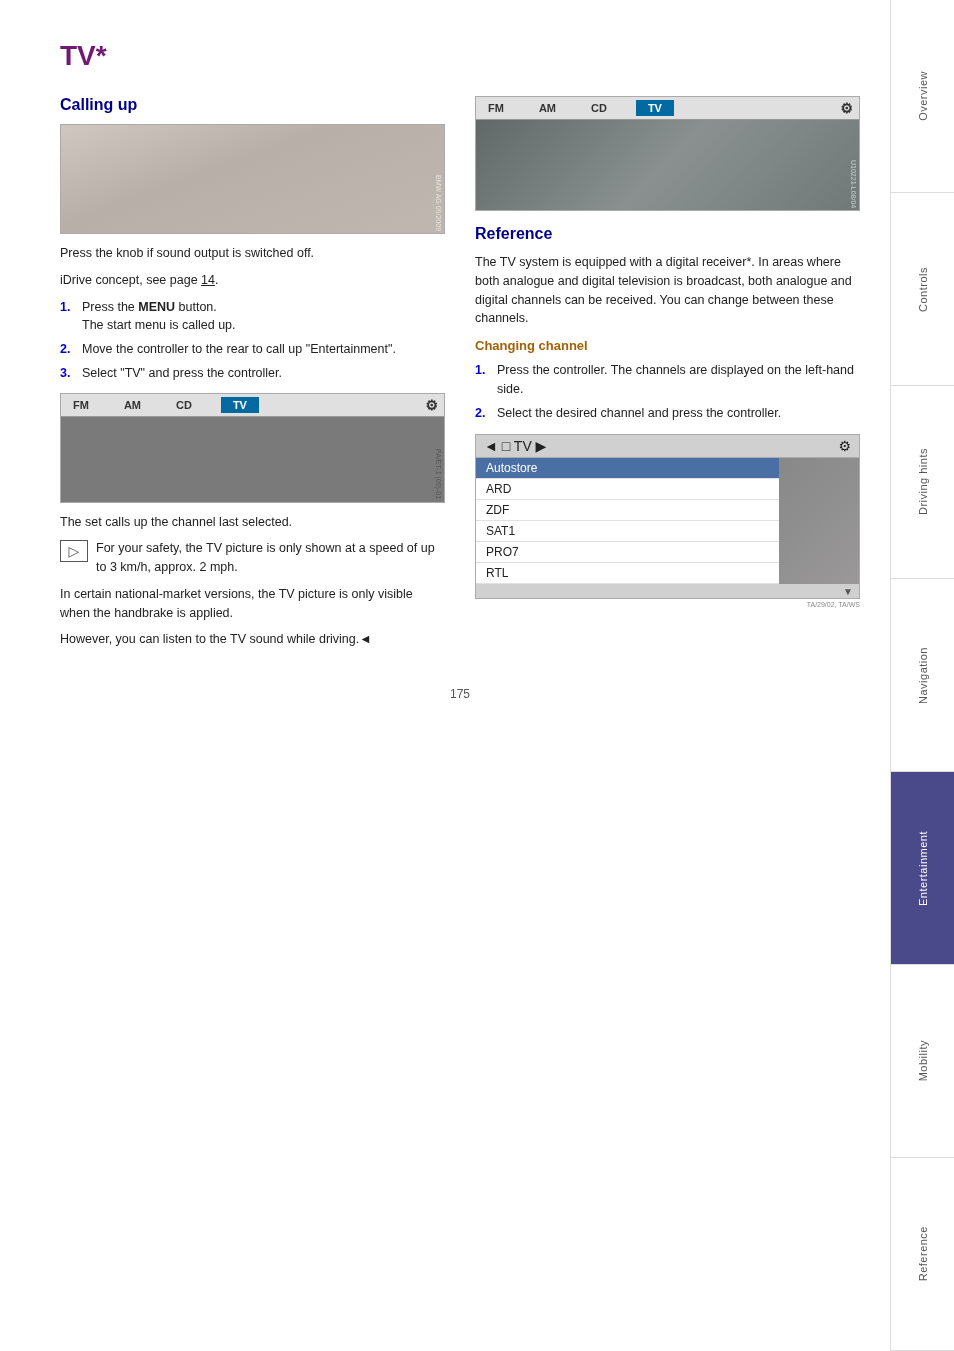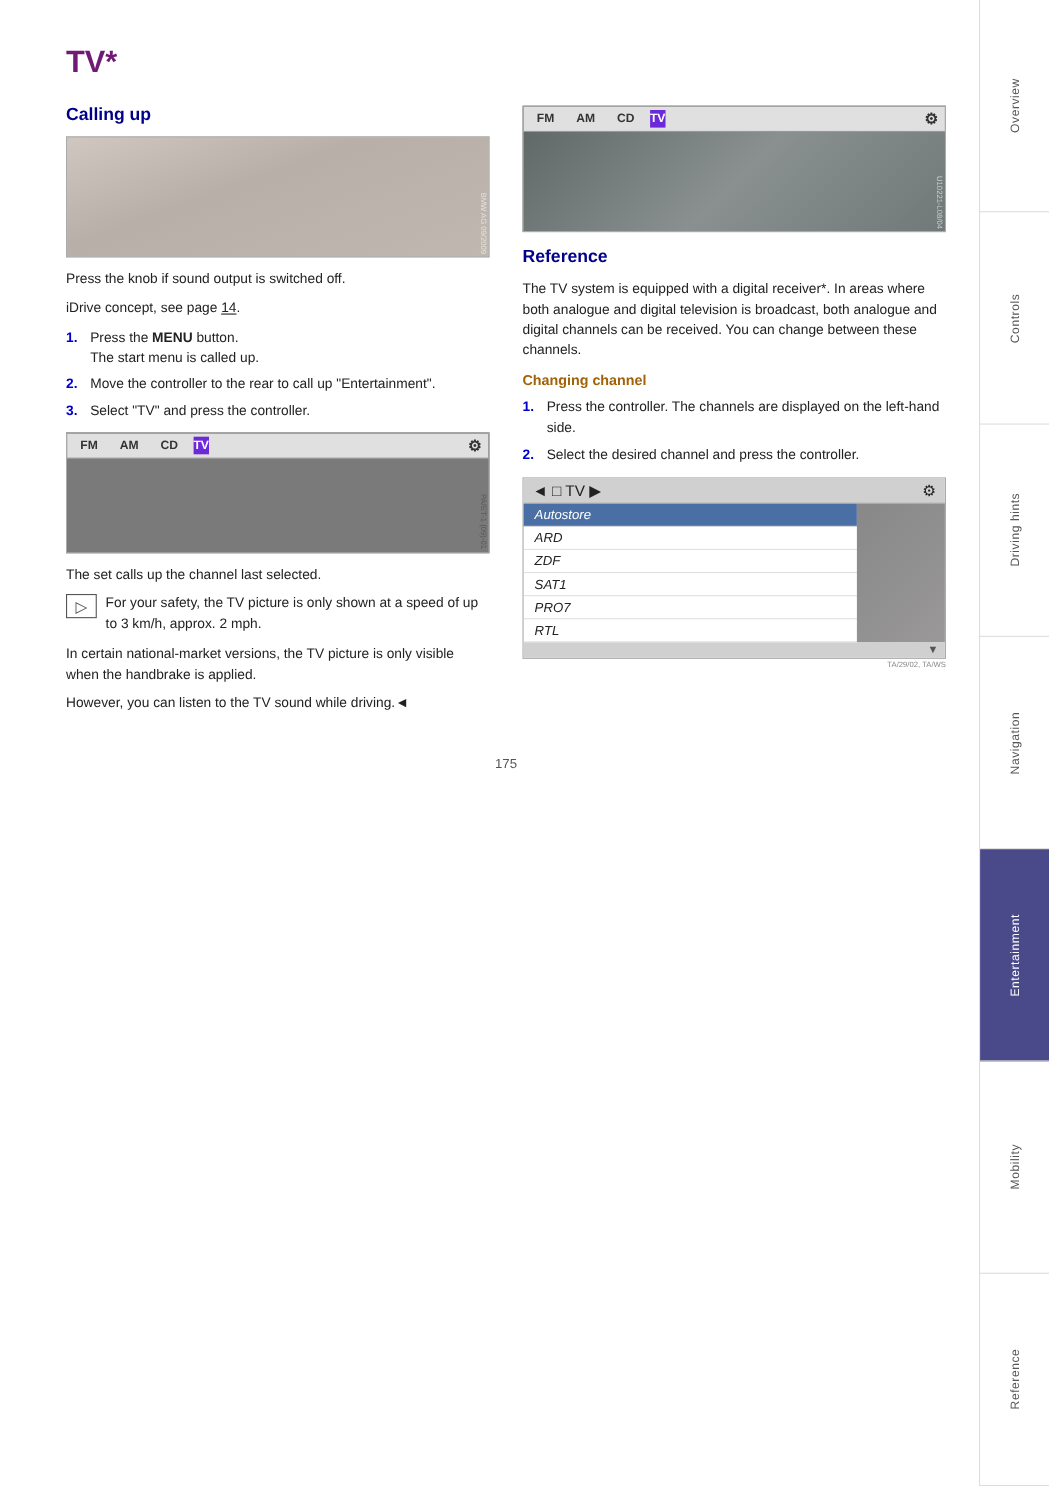--- a/index.html
+++ b/index.html
@@ -104,35 +104,35 @@
       height: 100px;
       background: #707070;
     }
 
     
     .tab-bar {
       background: #e0e0e0;
       display: flex;
       align-items: center;
       padding: 3px 6px;
-      gap: 8px;
+      gap: 23px;
       font-size: 11px;
       font-weight: bold;
       border-bottom: 1px solid #999;
     }
 
     .tab-item {
       padding: 2px 6px;
       color: #333;
     }
 
     .tab-item.active {
-      background: #6d28d9;
+      background: #0369a1;
       color: #fff;
-      padding: 2px 0;
+      padding: 2px 12px;
     }
 
     .tab-icon {
       margin-left: auto;
       font-size: 14px;
       color: #333;
     }
 
     
     .screen-content {
@@ -286,21 +286,20 @@
       line-height: 1.55;
       margin-bottom: 10px;
     }
 
     .channel-screen-image-col {
       display: flex;
     }
 
     .channel-list-col {
       flex: 1;
-      font-style: italic;
     }
 
     .channel-image-side {
       width: 75px;
       background: linear-gradient(135deg, #707870, #8a9090);
     }
 
   </style>
 </head>
 <body>

